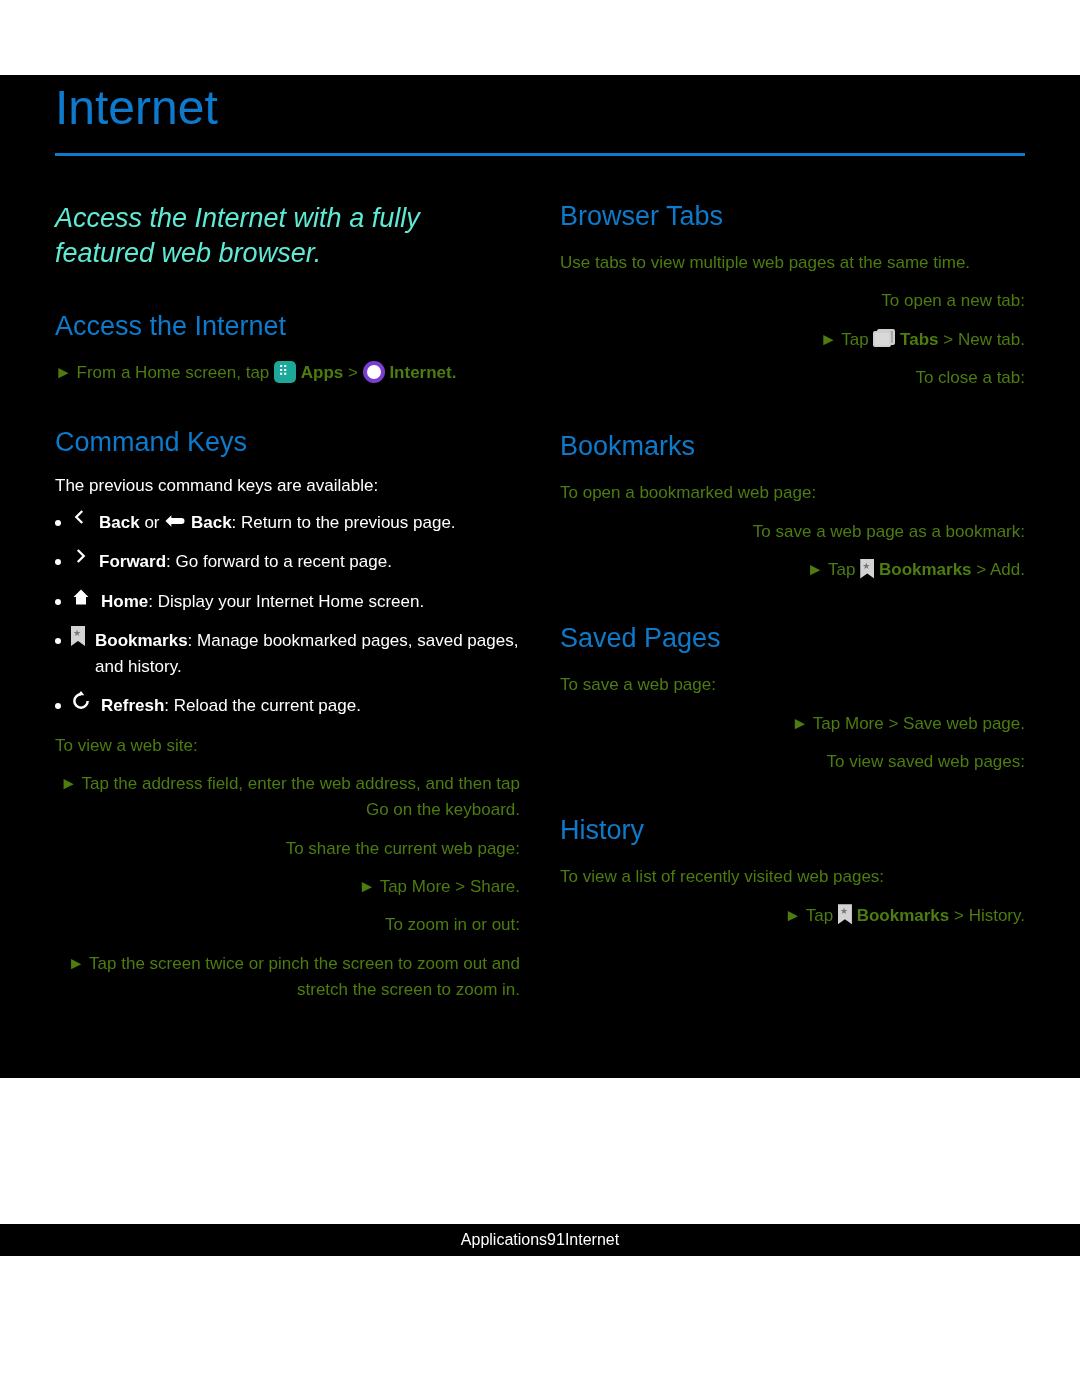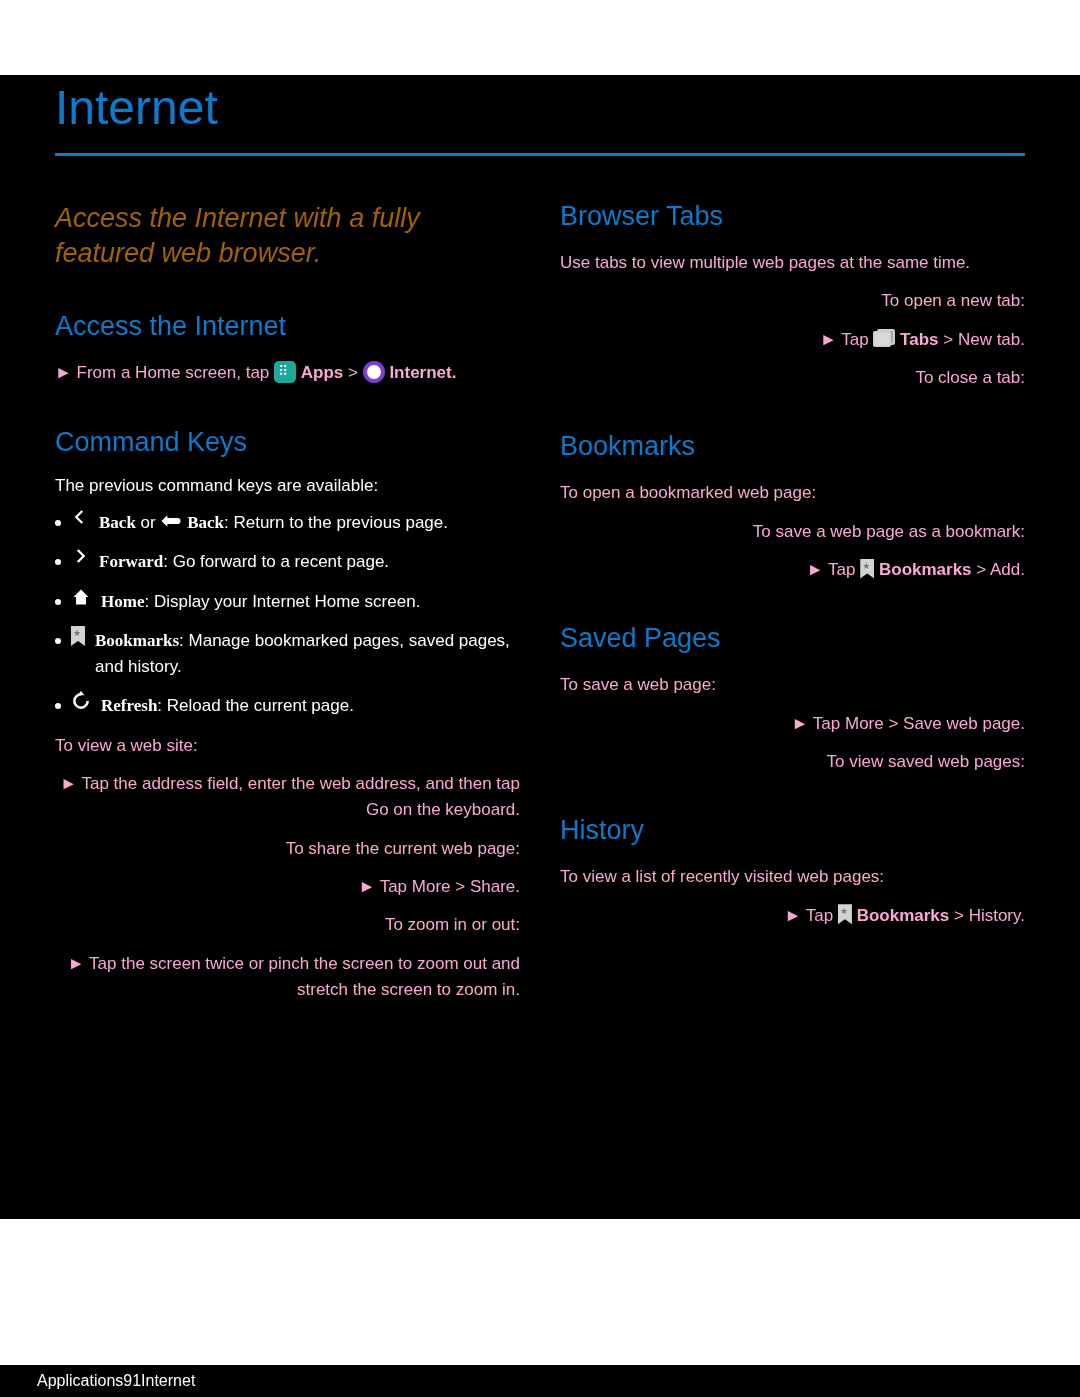--- a/index.html
+++ b/index.html
@@ -2,21 +2,21 @@
 <html><head>
 <meta charset="utf-8">
 <style>
   html, body {
     margin: 0;
     padding: 0;
     background: #fff;
   }
   .page {
     width: 1080px;
-    height: 1397px;
+    height: 1256px;
     background: #fff;
     position: relative;
     font-family: Helvetica, Arial, sans-serif;
     color: #fff;
   }
   .content {
     position: absolute;
     top: 75px;
     left: 0;
     right: 0;
@@ -36,36 +36,36 @@
   .columns {
     display: flex;
     gap: 40px;
     margin-top: 45px;
   }
   .col {
     flex: 1;
     min-width: 0;
   }
   .intro {
-    color: #a16207;
+    color: #5eead4;
     font-style: italic;
     font-size: 27px;
     line-height: 1.3;
   }
   .h2 {
     color: #0d7acb;
     font-size: 27px;
     margin-top: 40px;
     margin-bottom: 18px;
   }
   .h2.tight {
     margin-top: 0;
   }
   .body-text {
-    color: #f9a8d4;
+    color: #4d7c0f;
     font-size: 17px;
     line-height: 1.55;
   }
   .body-text.mt { margin-top: 12px; text-align: right; }
   .cmd-intro {
     font-size: 17px;
     color: #fff;
     margin-bottom: 12px;
   }
   .cmd-row {
@@ -79,21 +79,21 @@
   }
   .bullet {
     width: 6px;
     height: 6px;
     background: #fff;
     border-radius: 50%;
     flex: 0 0 6px;
     margin-top: 10px;
   }
   .cmd-row .txt { flex: 1; }
-  .txt b { font-weight: bold; font-family: Liberation Serif, serif; }
+  .txt b { font-weight: bold; }
 
   .ico {
     display: inline-block;
     vertical-align: middle;
     position: relative;
     top: -2px;
   }
   
   .apps-icon {
     width: 22px; height: 22px;
@@ -174,21 +174,21 @@
   }
 
   .page-footer {
     position: absolute;
     bottom: 0;
     left: 0;
     right: 0;
     height: 32px;
     background: #000;
     display: flex;
-    justify-content: flex-start;
+    justify-content: center;
     align-items: center;
     padding: 0 37px;
     font-size: 16px;
   }
   .page-footer span { color: #fff; }
 
 </style>
 </head>
 <body>
 

